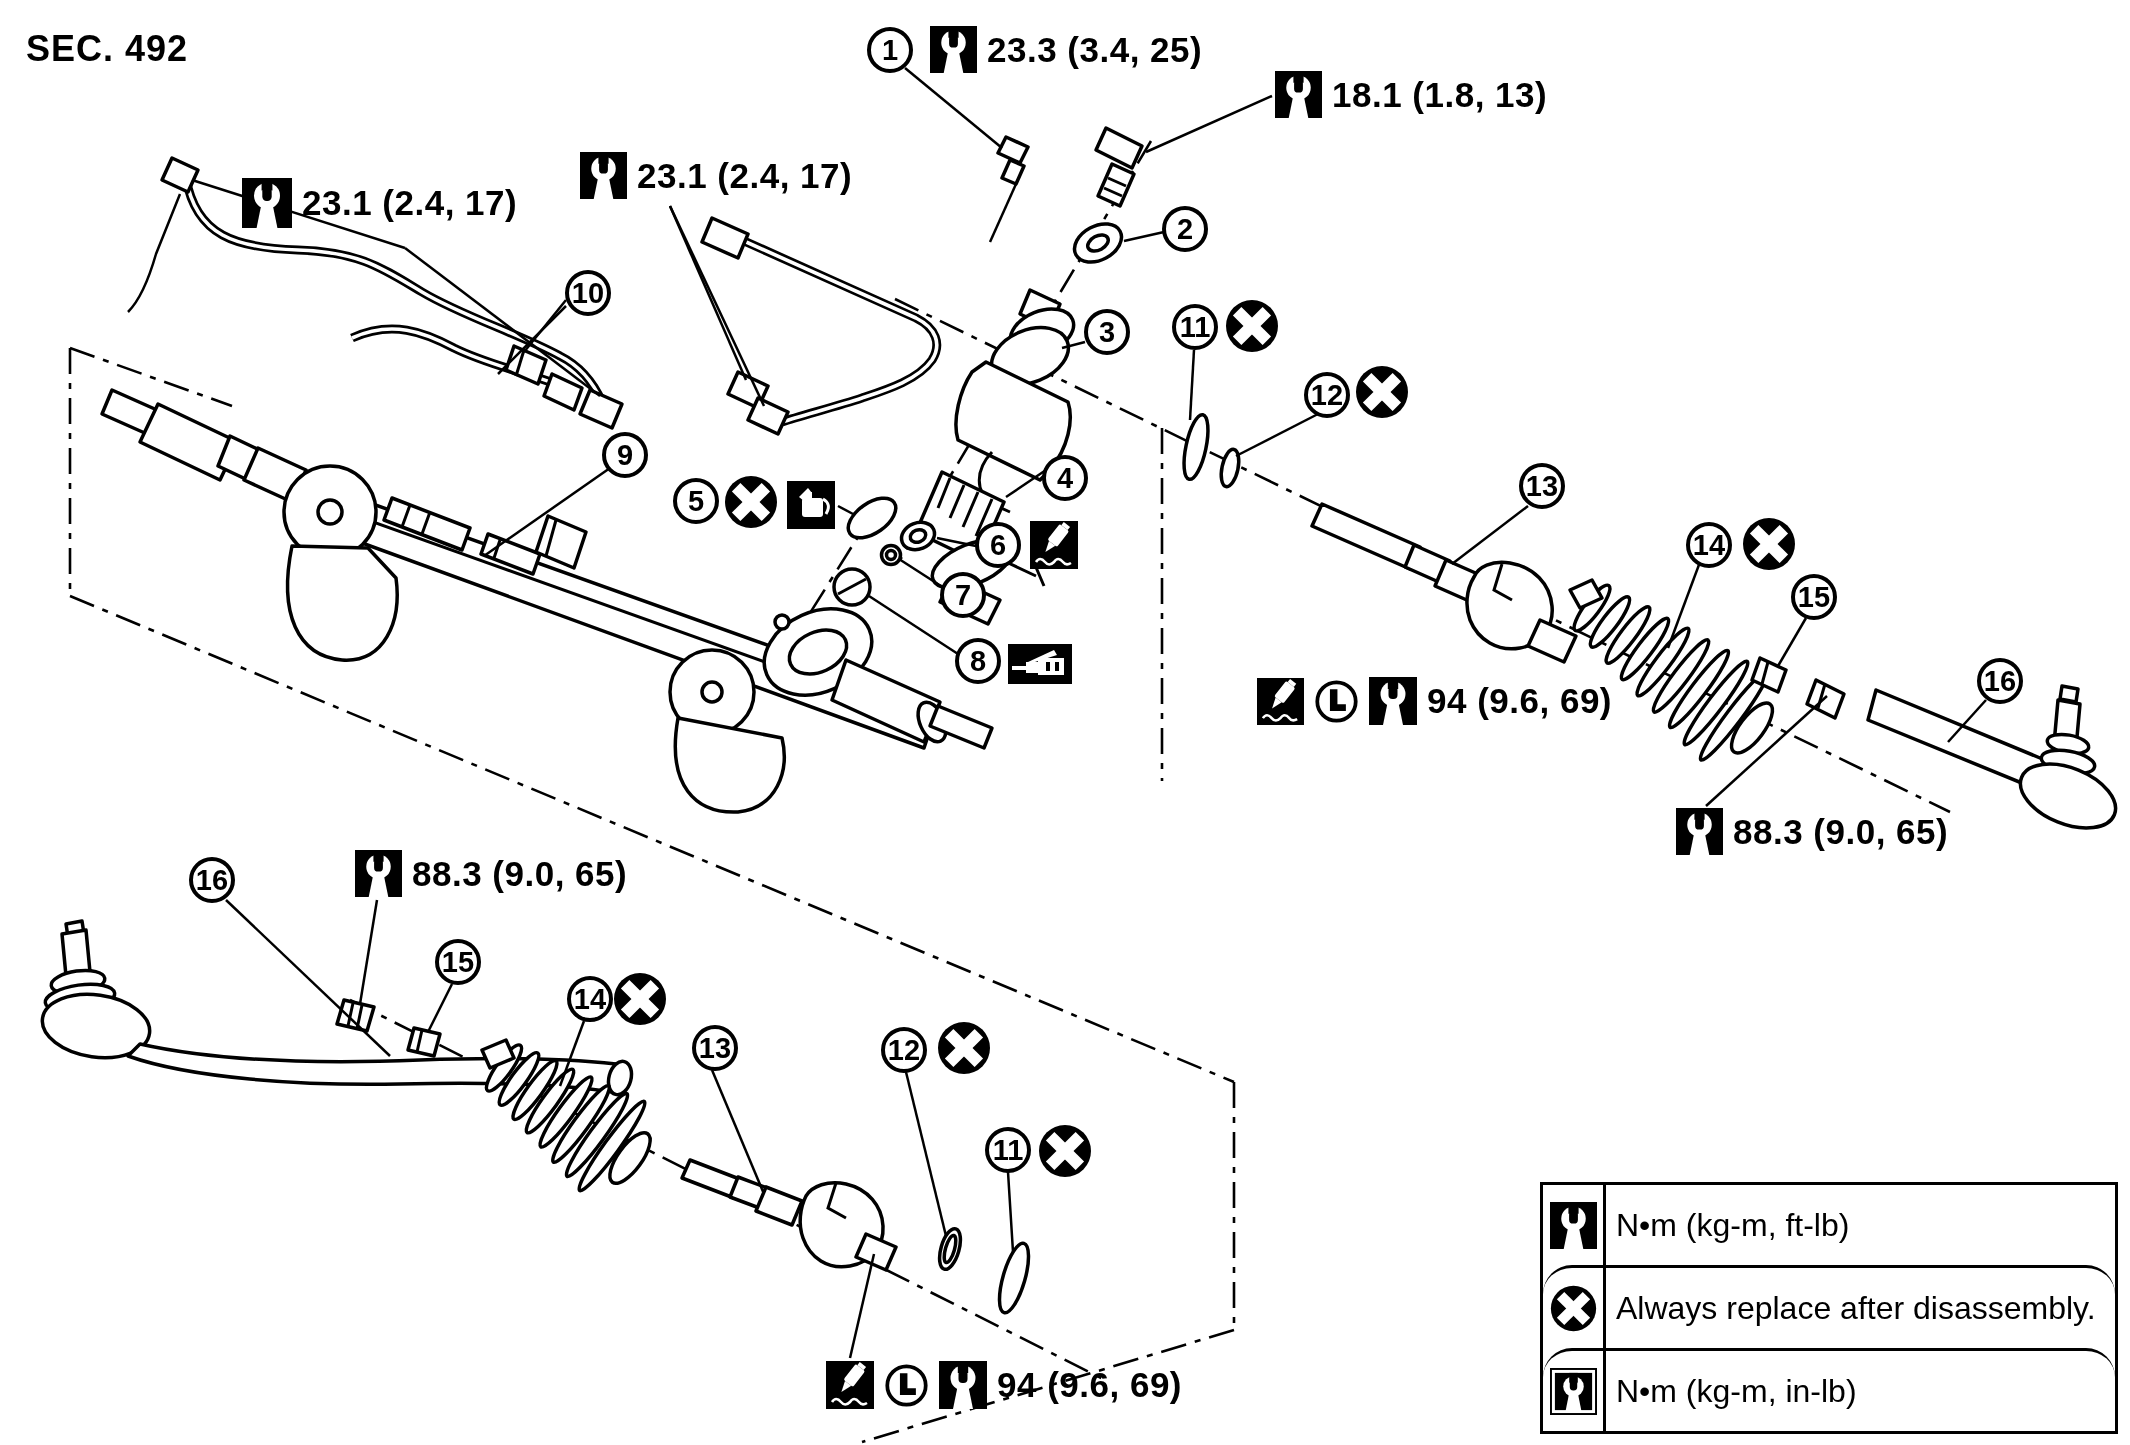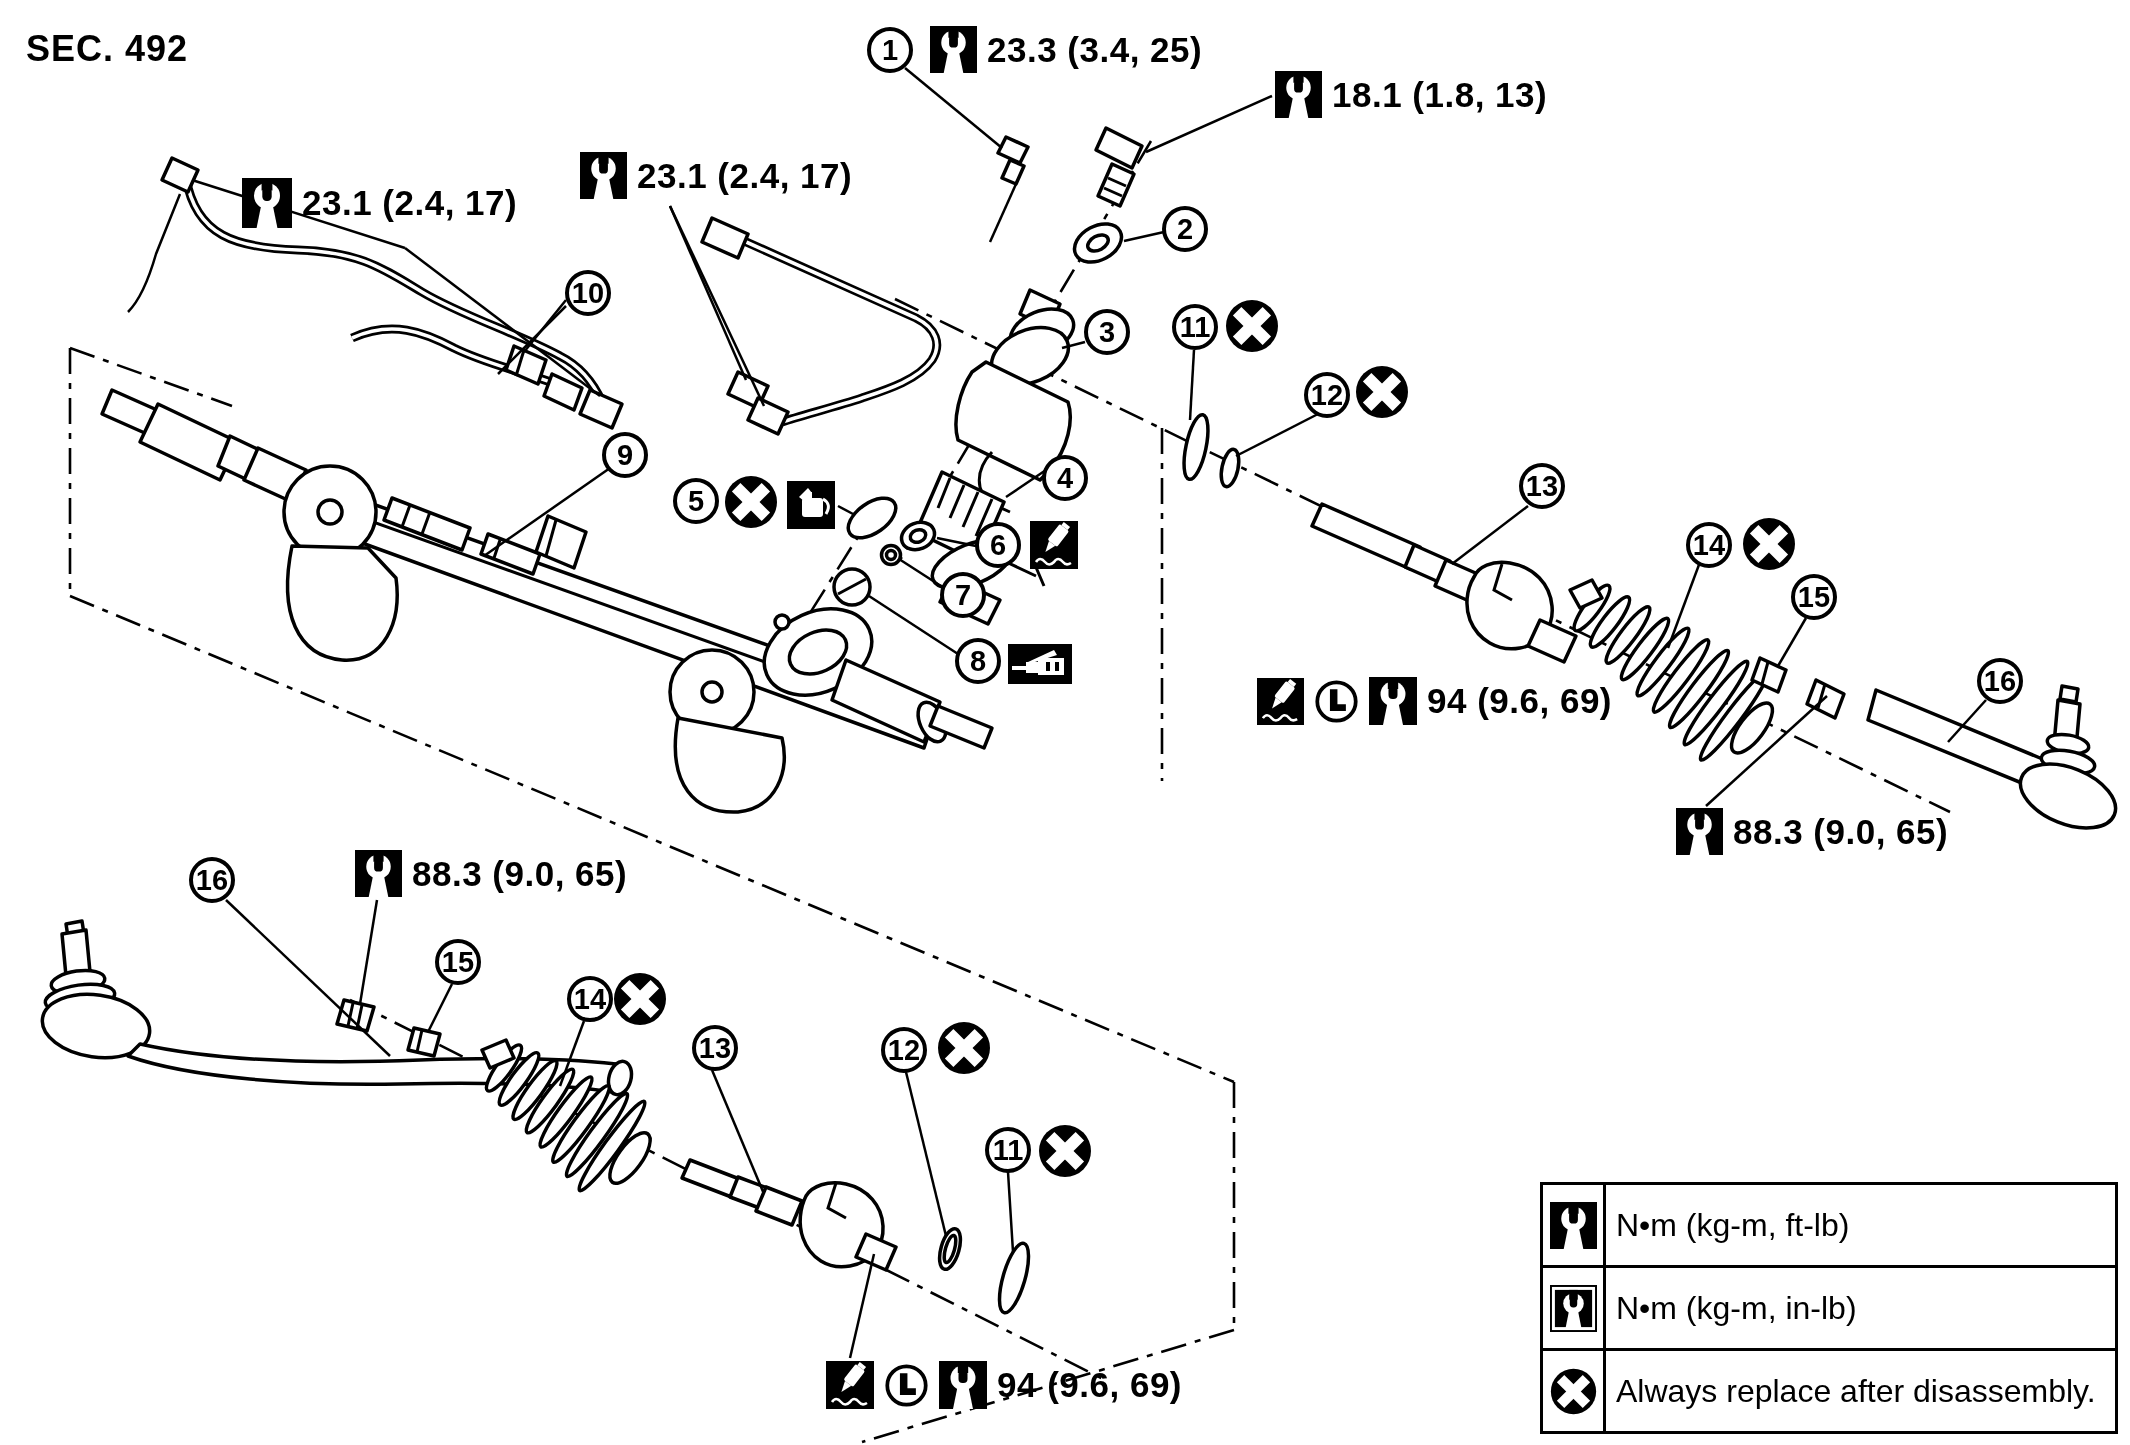--- a/index.html
+++ b/index.html
@@ -9,21 +9,21 @@
   .title{position:absolute;left:26px;top:28px;font-size:36px;font-weight:700;letter-spacing:1px;}
   .callout{position:absolute;width:46px;height:46px;box-sizing:border-box;border:4px solid #000;
            border-radius:50%;background:#fff;text-align:center;line-height:38px;
            font-size:29px;font-weight:700;z-index:5;}
   .xicon,.sqicon{position:absolute;z-index:5;display:block;}
   .label{position:absolute;display:flex;align-items:center;gap:10px;z-index:6;white-space:nowrap;}
   .label .txt{font-size:35px;font-weight:600;letter-spacing:0.5px;}
   .label svg{display:block;}
   .legend{position:absolute;left:1540px;top:1182px;width:578px;box-sizing:border-box;
           border:3px solid #000;background:#fff;z-index:7;}
-  .legend-row{display:flex;align-items:stretch;height:80px;border-top:3px solid #000;}
+  .legend-row{display:flex;align-items:stretch;height:80px;border-top:3px solid #000;border-radius:29px;}
   .legend-row:first-child{border-top:none;}
   .legend-icon{width:63px;box-sizing:border-box;border-right:3px solid #000;
                display:flex;align-items:center;justify-content:center;}
   .legend-label{display:flex;align-items:center;padding:0 10px;font-size:32px;font-weight:500;}
   .art .part{fill:#fff;stroke:#000;stroke-width:3.5;stroke-linejoin:round;}
   .art .ln{fill:none;stroke:#000;stroke-width:3;}
   .art .thin{fill:none;stroke:#000;stroke-width:2.5;}
   .art .dd{fill:none;stroke:#000;stroke-width:2.6;stroke-dasharray:26 9 6 9;}
   .art .pipe{fill:none;stroke:#000;stroke-width:9;}
   .art .pipew{fill:none;stroke:#fff;stroke-width:3.6;}
@@ -411,29 +411,29 @@
     <div class="legend-row">
       <div class="legend-icon">
           <svg width="47" height="47" viewBox="0 0 48 48">
             <use href="#icon-wrench"></use>
           </svg>
         </div>
       <div class="legend-label">N•m (kg-m, ft-lb)</div>
     </div>
     <div class="legend-row">
       <div class="legend-icon">
+          <svg width="47" height="47" viewBox="0 0 54 54">
+            <use href="#icon-x"></use>
+          </svg>
+        </div>
+      <div class="legend-label">Always replace after disassembly.</div>
+    </div>
+    <div class="legend-row">
+      <div class="legend-icon">
           <svg width="47" height="47" viewBox="0 0 48 48">
             <use href="#icon-wrench-boxed"></use>
           </svg>
         </div>
       <div class="legend-label">N•m (kg-m, in-lb)</div>
     </div>
-    <div class="legend-row">
-      <div class="legend-icon">
-          <svg width="47" height="47" viewBox="0 0 54 54">
-            <use href="#icon-x"></use>
-          </svg>
-        </div>
-      <div class="legend-label">Always replace after disassembly.</div>
-    </div>
   </div>
 
 </div>
 
 </body></html>

